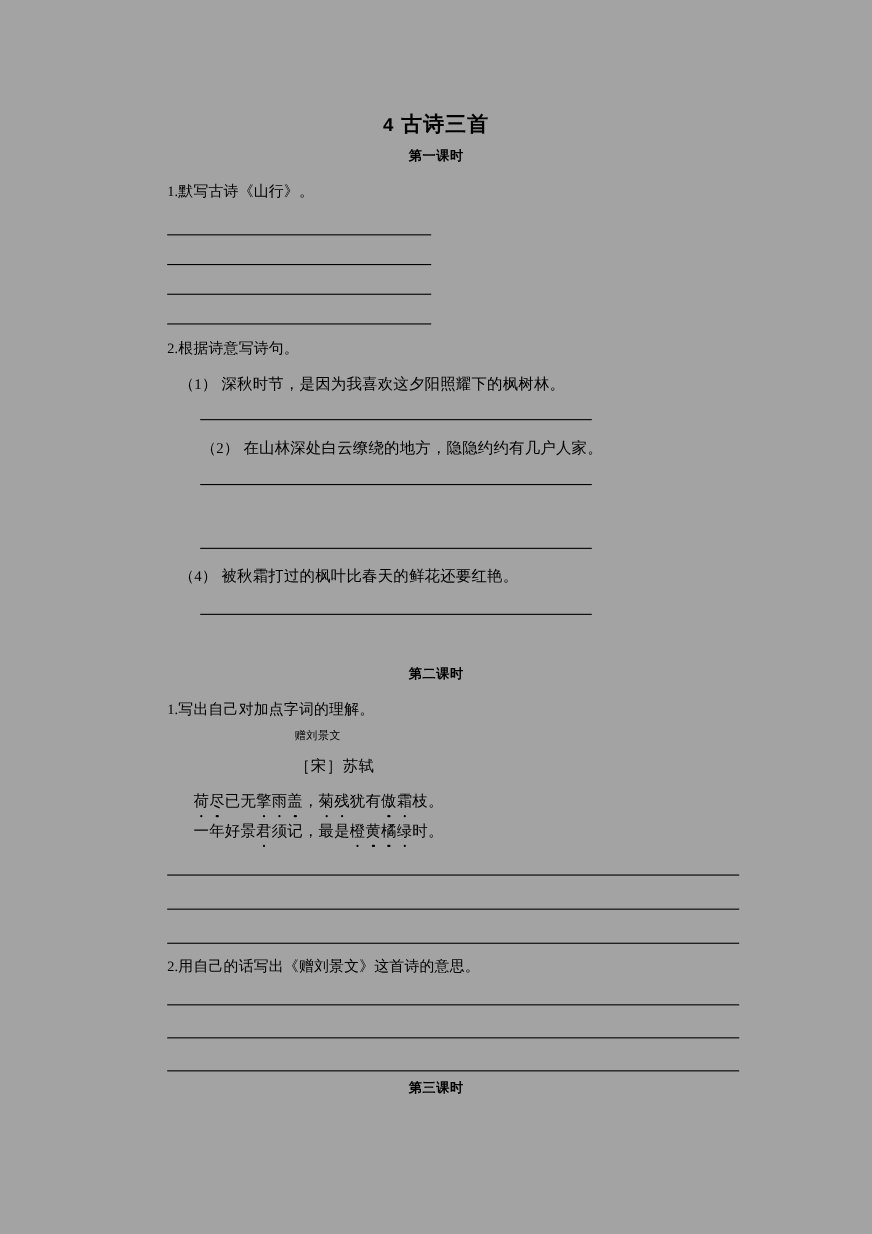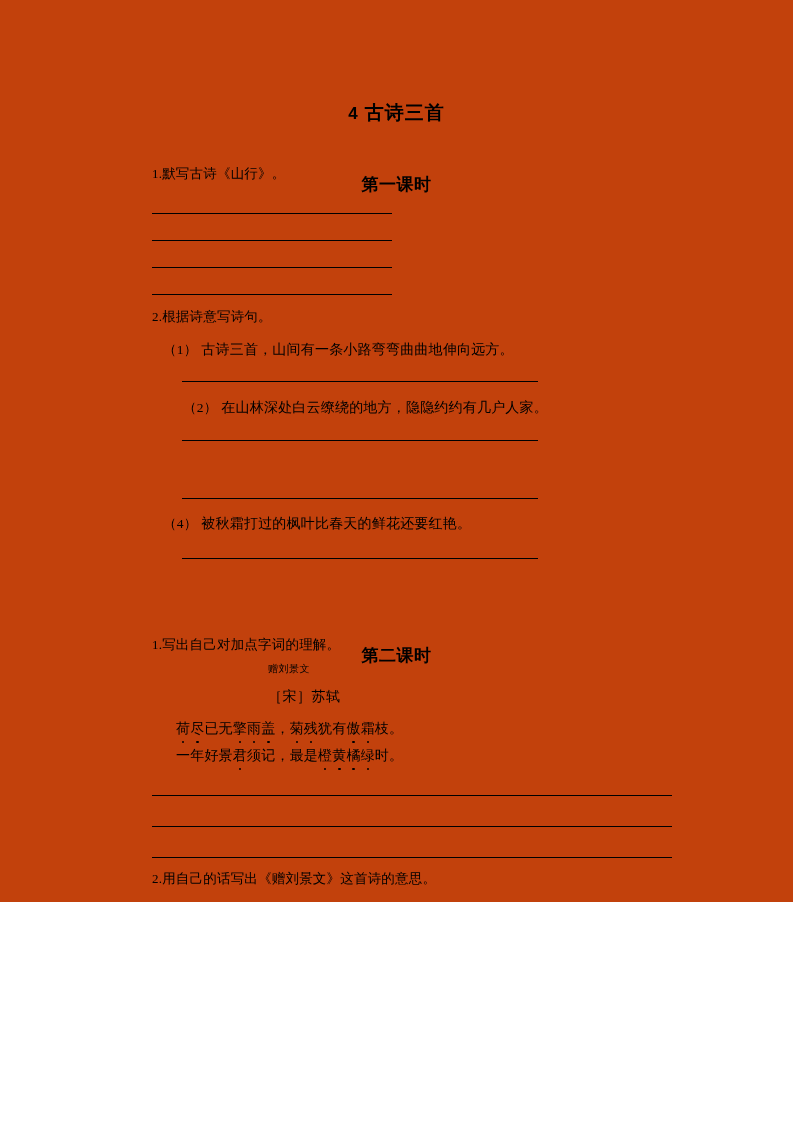--- a/index.html
+++ b/index.html
@@ -7,22 +7,22 @@
     padding: 0;
     background: #ffffff;
   }
   body {
     font-family: "Liberation Sans", "DejaVu Sans", sans-serif;
     color: #000000;
   }
   .page {
     position: relative;
     width: 793px;
-    height: 902px;
-    background: #c2410c;
+    height: 1122px;
+    background: #a3a3a3;
     overflow: hidden;
   }
 
   
   .doc-title {
     position: absolute;
     left: 0;
     top: 100px;
     width: 793px;
     text-align: center;
@@ -33,24 +33,23 @@
   .doc-title .num {
     font-weight: bold;
     font-size: 17px;
     margin-right: 6px;
   }
   .session-head {
     position: absolute;
     width: 793px;
     left: 0;
     text-align: center;
-    font-size: 17px;
+    font-size: 12px;
     font-weight: bold;
     letter-spacing: 0.5px;
-    margin-top: 40px;
   }
   .q {
     position: absolute;
     font-size: 13.5px;
     white-space: nowrap;
     letter-spacing: 0.2px;
   }
   .q .lead {
     font-family: "Liberation Serif", "DejaVu Serif", serif;
     font-size: 13px;
@@ -128,21 +127,21 @@
   <div class="rule" style="left:152px; top:213px; width:240px;"></div>
   <div class="rule" style="left:152px; top:240px; width:240px;"></div>
   <div class="rule" style="left:152px; top:267px; width:240px;"></div>
   <div class="rule" style="left:152px; top:294px; width:240px;"></div>
 
   <div class="q" style="left:152px; top:308px;">
     <span class="lead">2.</span><span>根据诗意写诗句。</span>
   </div>
 
   <div class="sub" style="left:163px; top:341px;">
-    <span class="lead">（1）</span><span>古诗三首，山间有一条小路弯弯曲曲地伸向远方。</span>
+    <span class="lead">（1）</span><span>深秋时节，是因为我喜欢这夕阳照耀下的枫树林。</span>
   </div>
   <div class="rule" style="left:182px; top:381px; width:356px;"></div>
 
   <div class="sub" style="left:163px; top:399px;margin-left:20px;">
     <span class="lead">（2）</span><span>在山林深处白云缭绕的地方，隐隐约约有几户人家。</span>
   </div>
   <div class="rule" style="left:182px; top:440px; width:356px;"></div>
 
   <div class="rule" style="left:182px; top:498px; width:356px;"></div>
 

